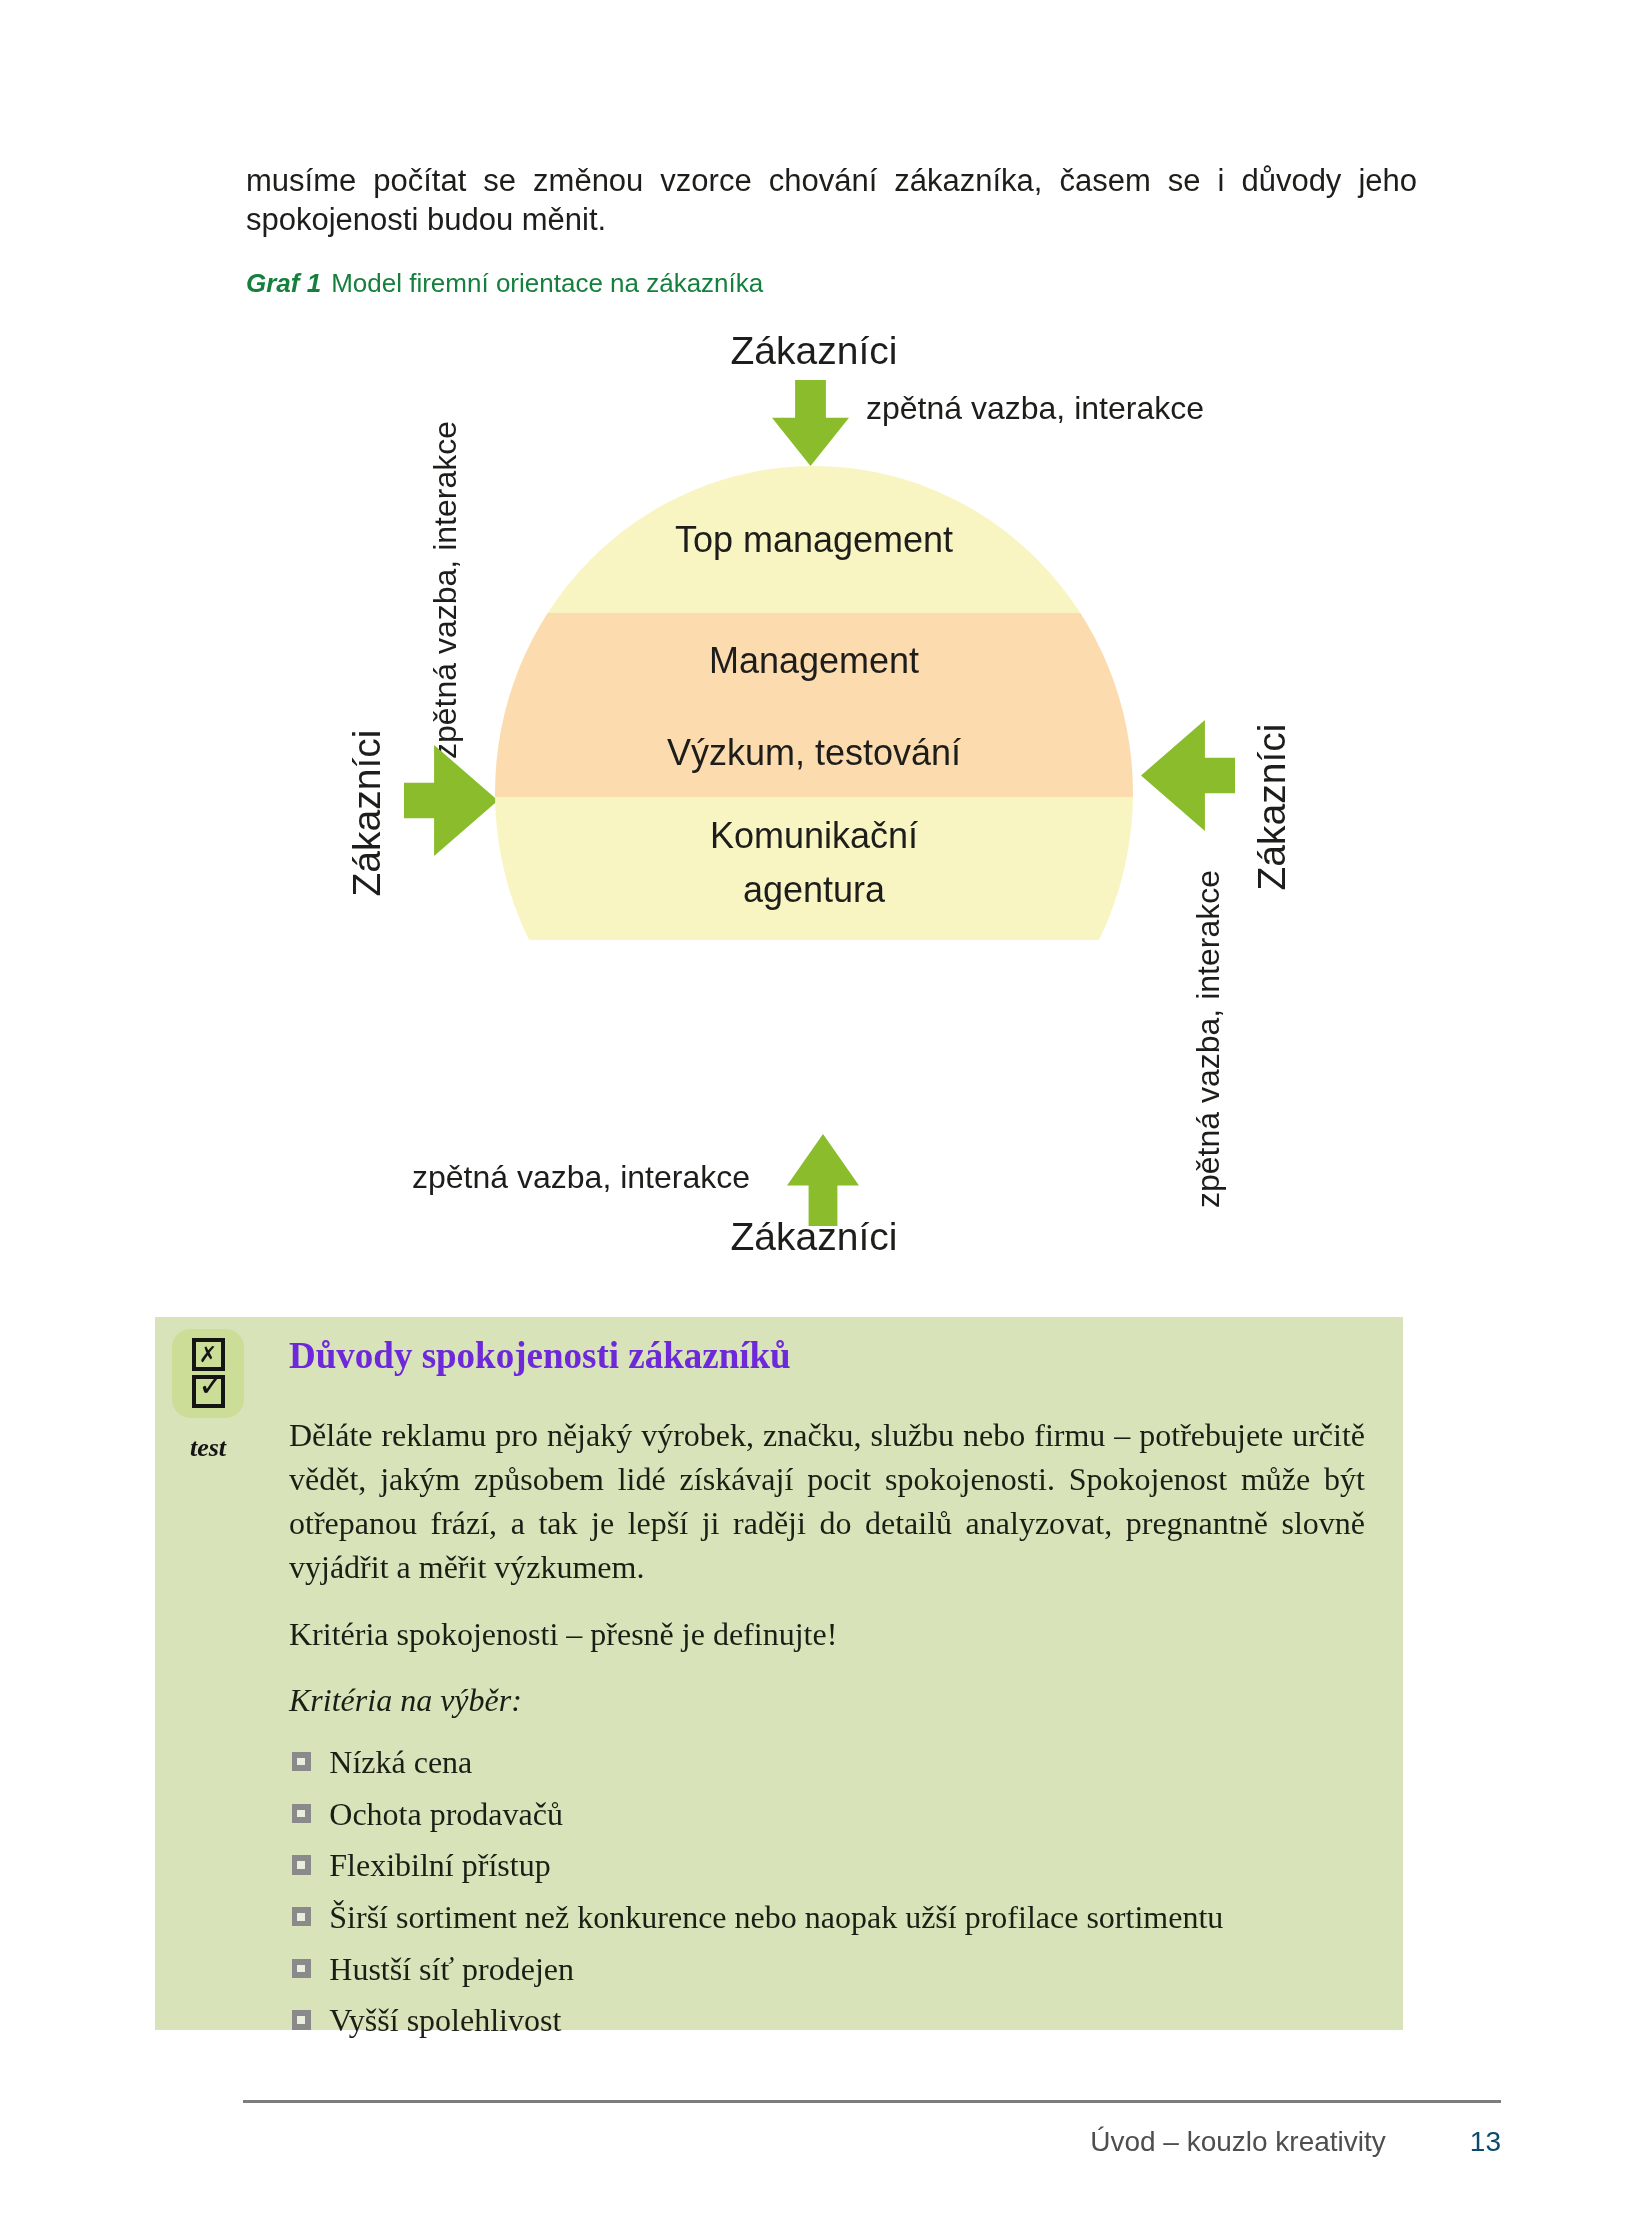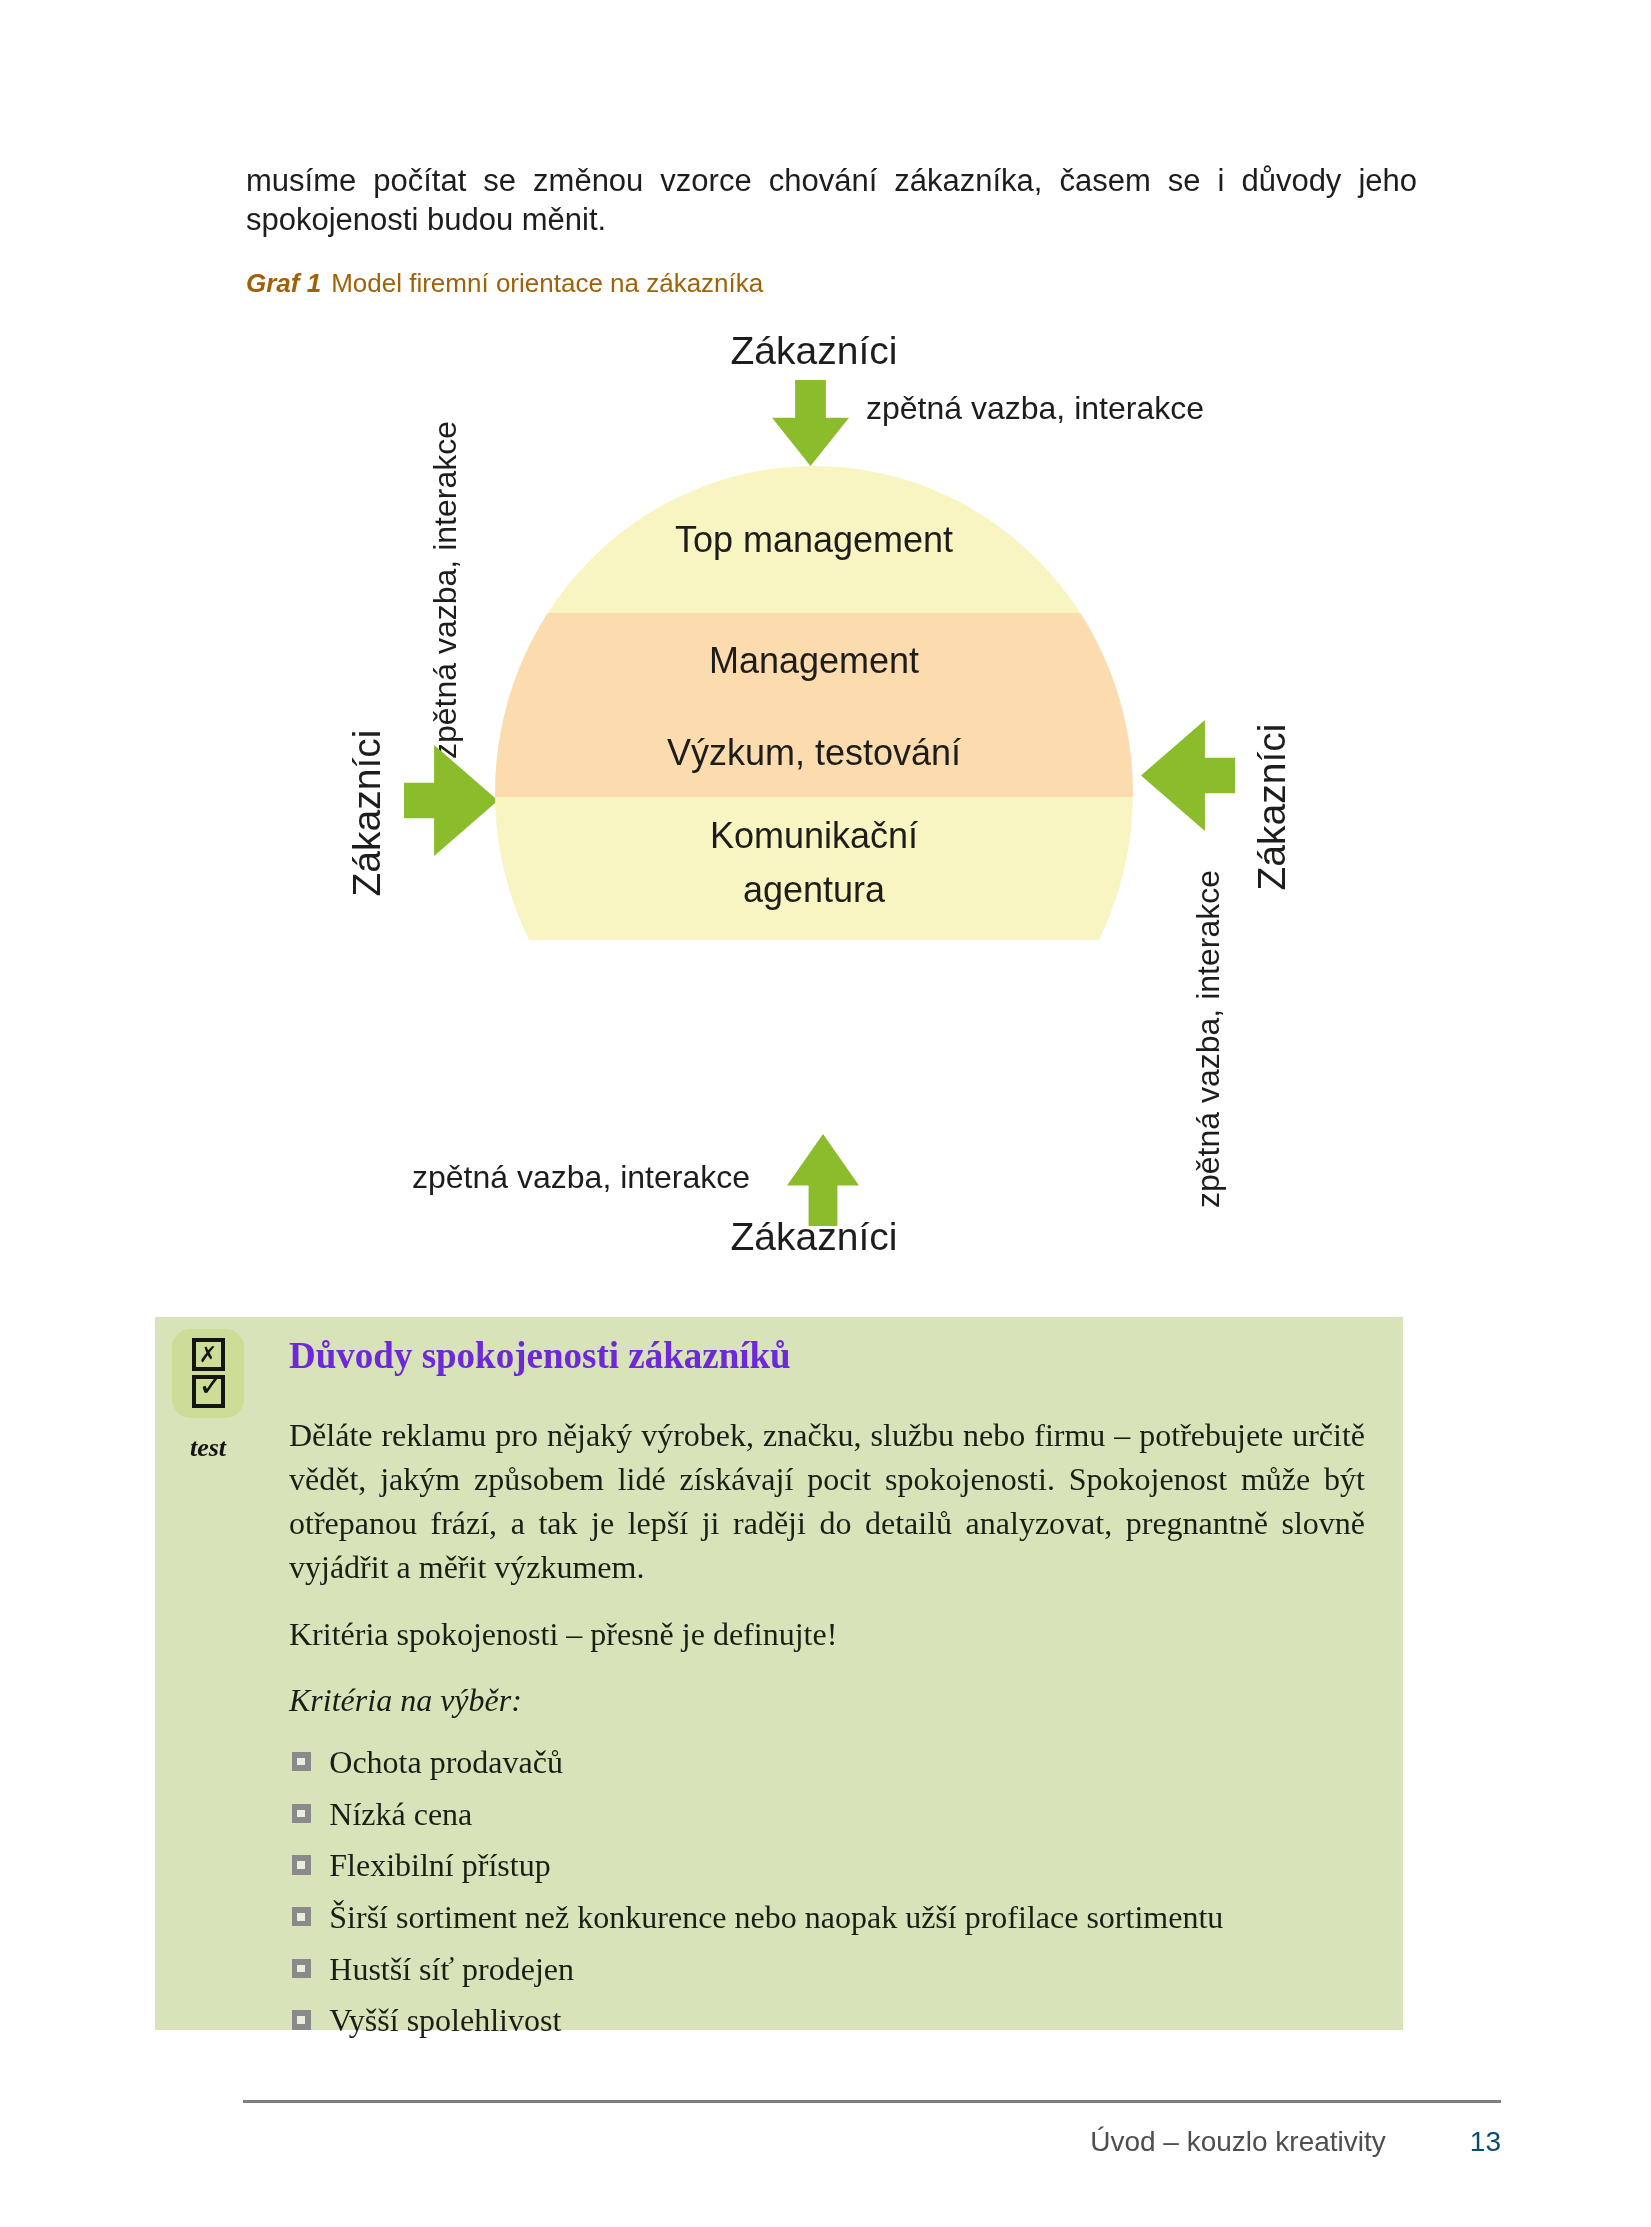--- a/index.html
+++ b/index.html
@@ -2,21 +2,21 @@
 <html style="font-size:13.4px"><head>
 <meta charset="utf-8">
 <style>
   html,body{margin:0;padding:0;background:#ffffff;}
   .page{position:relative;width:1651px;height:2227px;background:#ffffff;overflow:hidden;
         font-family:"Liberation Sans",sans-serif;color:#1d1d1b;padding-left:8px;}
 
   
   .intro{position:absolute;left:246px;top:161px;width:1171px;margin:0;
          font-size:31px;line-height:39px;text-align:justify;color:#1d1d1b;}
-  .caption{position:absolute;left:246px;top:268px;margin:0;font-size:26px;color:#a16207;}
+  .caption{position:absolute;left:246px;top:268px;margin:0;font-size:26px;color:#15803d;}
   .caption .cap-label{font-weight:bold;font-style:italic;margin-right:10px;}
 
   
   .circle{position:absolute;left:495px;top:466px;width:638px;height:654px;
           border-radius:50%;overflow:hidden;}
   .band{display:flex;align-items:center;justify-content:center;}
   .band-0{height:147px;}
   .band-1{height:96px;align-items:center;}
   .band-2{height:180px;}
   .band-3{height:88px;}
@@ -138,25 +138,25 @@
     <div class="badge-caption">test</div>
 
     <div class="ib-content">
       <h2 class="ib-title">Důvody spokojenosti zákazníků</h2>
       <p class="ib-para">Děláte reklamu pro nějaký výrobek, značku, službu nebo firmu – potřebujete určitě vědět, jakým způsobem lidé získávají pocit spokojenosti. Spokojenost může být otřepanou frází, a tak je lepší ji raději do detailů analyzovat, preg­nantně slovně vyjádřit a měřit výzkumem.</p>
       <p class="ib-line">Kritéria spokojenosti – přesně je definujte!</p>
       <p class="ib-intro">Kritéria na výběr:</p>
       <div class="criteria">
           <div class="criteria-item">
             <span class="bullet"></span>
-            <span>Ochota prodavačů</span>
+            <span>Nízká cena</span>
           </div>
           <div class="criteria-item">
             <span class="bullet"></span>
-            <span>Nízká cena</span>
+            <span>Ochota prodavačů</span>
           </div>
           <div class="criteria-item">
             <span class="bullet"></span>
             <span>Flexibilní přístup</span>
           </div>
           <div class="criteria-item">
             <span class="bullet"></span>
             <span>Širší sortiment než konkurence nebo naopak užší profilace sortimentu</span>
           </div>
           <div class="criteria-item">

